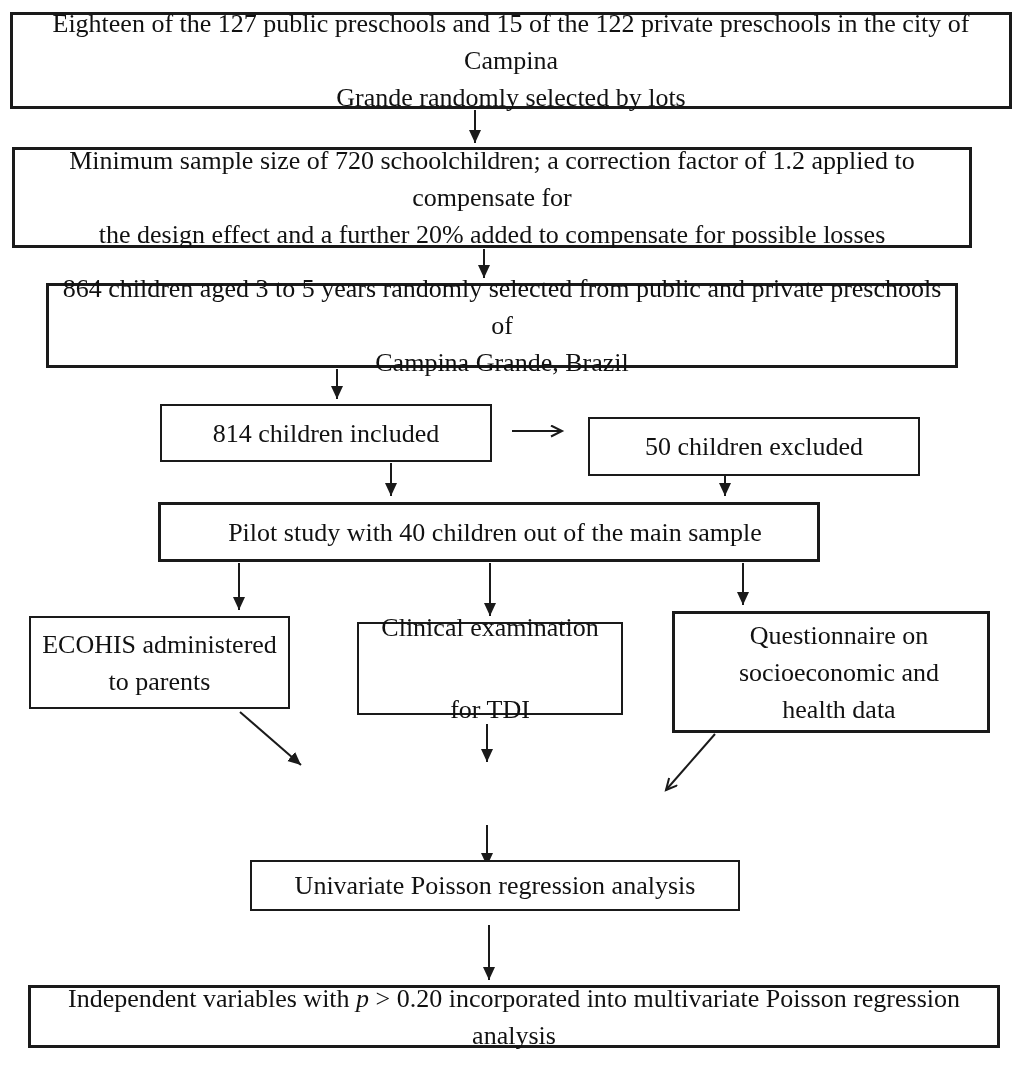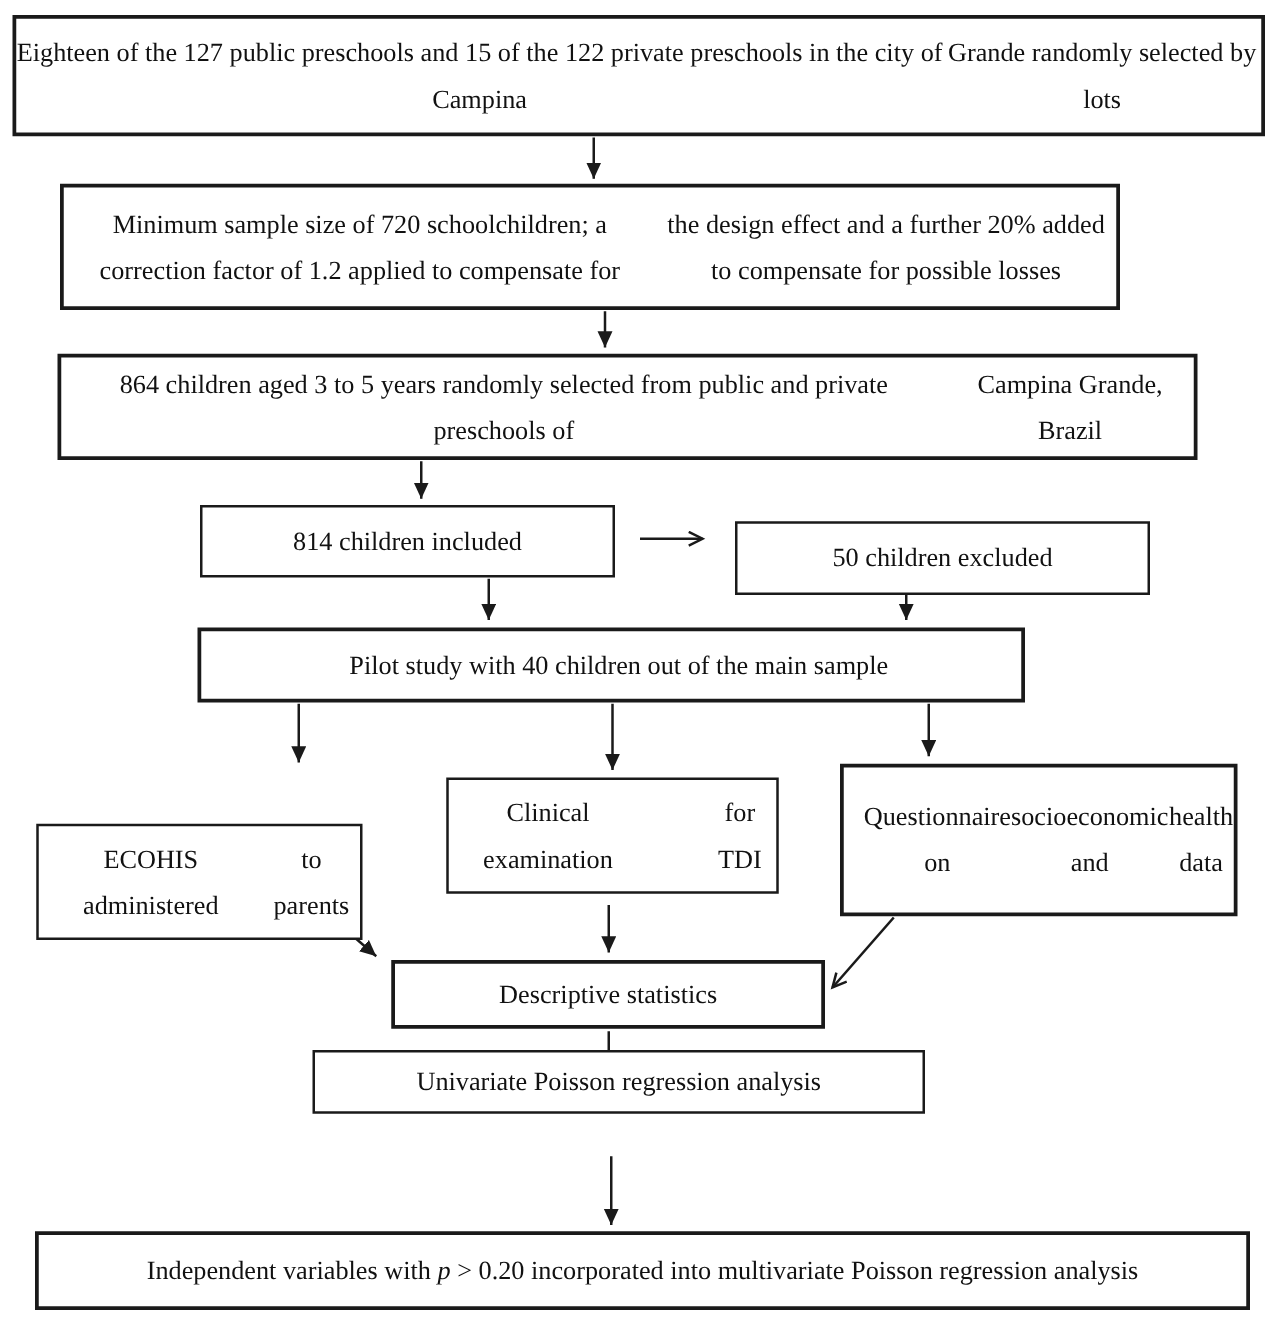--- a/index.html
+++ b/index.html
@@ -14,25 +14,25 @@
     background:var(--bg);
     font-family:"Liberation Serif","DejaVu Serif",serif;
     color:var(--text);
   }
   .node{
     position:absolute;
     box-sizing:border-box;
     background:var(--bg);
     border:2px solid var(--line);
     display:flex;
-    flex-direction:row;
+    flex-direction:column;
     align-items:center;
     justify-content:center;
     text-align:center;
-    font-size:21px;
+    font-size:26px;
     line-height:37px;
   }
   .node.thick{border-width:3px;}
   .node .ln{display:block;}
   #arrows{
     position:absolute;
     left:0;top:0;width:1024px;height:1068px;
     pointer-events:none;
   }
   #arrows line{stroke:var(--line);stroke-width:2;}
@@ -66,21 +66,21 @@
     <line x1="715" y1="734" x2="666" y2="790" marker-end="url(#ahopen)"></line>
     <line x1="487" y1="825" x2="487" y2="866" marker-end="url(#ah)"></line>
     <line x1="489" y1="925" x2="489" y2="980" marker-end="url(#ah)"></line>
   </svg>
 
   <div class="node thick" style="left:10px;top:12px;width:1002px;height:97px;">
     <span class="ln">Eighteen of the 127 public preschools and 15 of the 122 private preschools in the city of Campina</span>
     <span class="ln">Grande randomly selected by lots</span>
   </div>
 
-  <div class="node thick" style="left:12px;top:147px;width:848px;height:101px;margin-left:36px;">
+  <div class="node thick" style="left:12px;top:147px;width:960px;height:101px;">
     <span class="ln">Minimum sample size of 720 schoolchildren; a correction factor of 1.2 applied to compensate for</span>
     <span class="ln">the design effect and a further 20% added to compensate for possible losses</span>
   </div>
 
   <div class="node thick" style="left:46px;top:283px;width:912px;height:85px;">
     <span class="ln">864 children aged 3 to 5 years randomly selected from public and private preschools of</span>
     <span class="ln">Campina Grande, Brazil</span>
   </div>
 
   <div class="node" style="left:160px;top:404px;width:332px;height:58px;">
@@ -88,41 +88,38 @@
   </div>
 
   <div class="node" style="left:588px;top:400px;width:332px;height:59px;margin-top:17px;">
     <span class="ln">50 children excluded</span>
   </div>
 
   <div class="node thick" style="left:158px;top:502px;width:662px;height:60px;padding-left:12px;">
     <span class="ln">Pilot study with 40 children out of the main sample</span>
   </div>
 
-  <div class="node" style="left:29px;top:616px;width:261px;height:93px;margin-top:43px;">
+  <div class="node" style="left:29px;top:616px;width:261px;height:93px;">
     <span class="ln">ECOHIS administered</span>
     <span class="ln">to parents</span>
   </div>
 
   <div class="node" style="left:357px;top:622px;width:266px;height:93px;gap:45px;">
     <span class="ln">Clinical examination</span>
     <span class="ln">for TDI</span>
   </div>
 
   <div class="node thick" style="left:672px;top:611px;width:318px;height:122px;padding-left:16px;">
     <span class="ln">Questionnaire on</span>
     <span class="ln">socioeconomic and</span>
     <span class="ln">health data</span>
   </div>
 
-  <div class="node thick" style="left:313px;top:768px;width:347px;height:55px;">
-    <span class="ln">Descriptive statistics</span>
-  </div>
 
-  <div class="node" style="left:250px;top:840px;width:490px;height:51px;">
+  <div class="node" style="left:250px;top:860px;width:490px;height:51px;">
     <span class="ln">Univariate Poisson regression analysis</span>
   </div>
 
   <div class="node thick" style="left:28px;top:985px;width:972px;height:63px;">
     <span class="ln">
       <span>Independent variables with </span><span class="it">p</span><span> &gt; 0.20 incorporated into multivariate Poisson regression analysis</span>
     </span>
   </div>
 
 </div>

